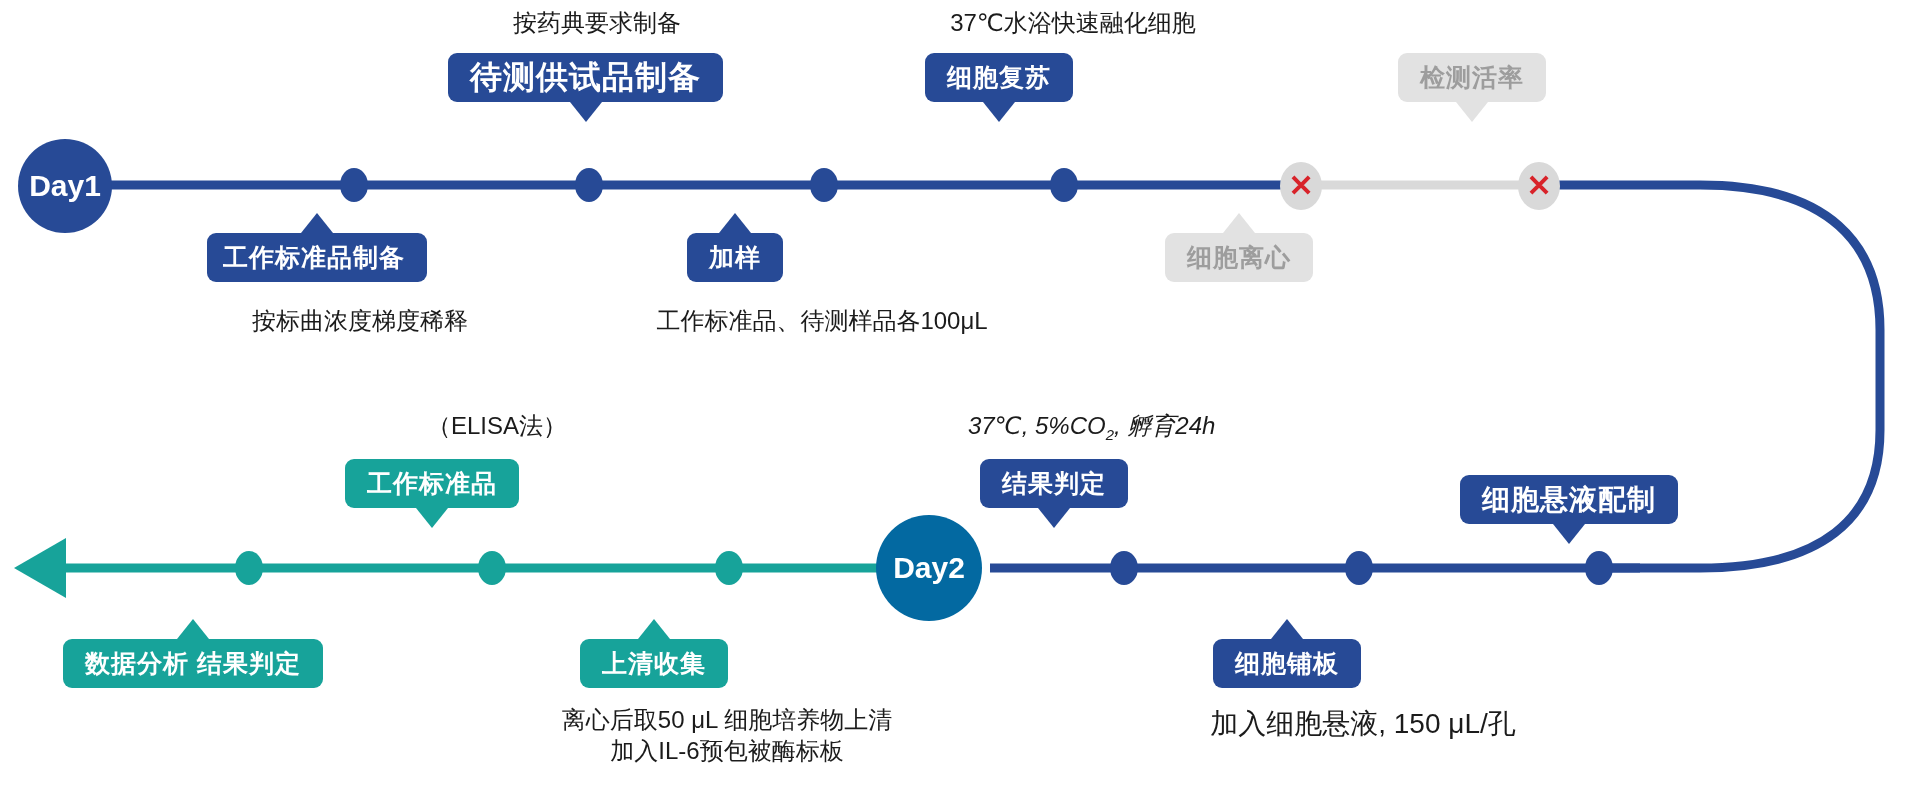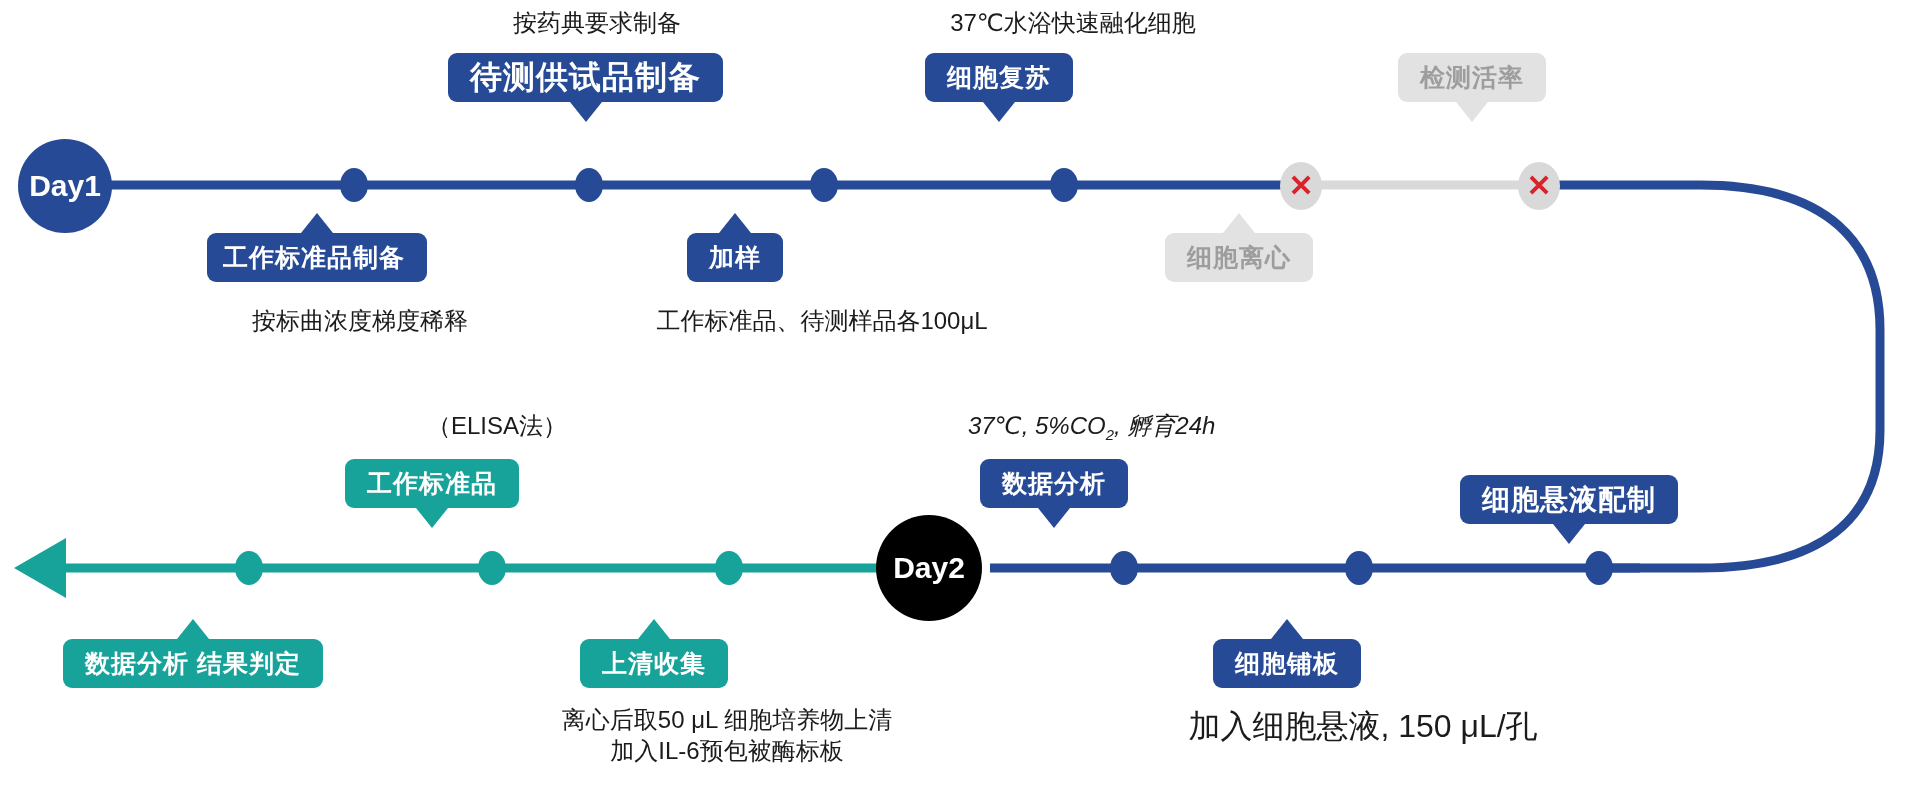--- a/index.html
+++ b/index.html
@@ -57,21 +57,21 @@
   .caption.center{transform:translateX(-50%);text-align:center;}
   .caption.multi{white-space:normal;line-height:1.28;}
 
   
   .day{
     position:absolute;border-radius:50%;
     display:flex;align-items:center;justify-content:center;
     color:#fff;font-weight:bold;z-index:8;
   }
   .day.blue{background:#274A96;}
-  .day.teal{background:#000000;}
+  .day.teal{background:#0369a1;}
 
   
   .node{position:absolute;border-radius:50%;z-index:7;}
   .node.blue{background:#274A96;}
   .node.teal{background:#17A39A;}
   .node.grey{background:#D9D9D9;display:flex;align-items:center;justify-content:center;}
   .node.grey .xm{
     color:#D8232A;font-weight:bold;font-size:30px;line-height:1;
     font-family:"Liberation Sans",sans-serif;
   }
@@ -145,21 +145,21 @@
 
   <div class="caption center" style="left:497px;top:410px;font-size:24px;">（ELISA法）</div>
   <div class="caption" style="left:968px;top:410px;font-size:24px;font-style:italic;">
     <span>37℃, 5%CO</span><sub>2</sub><span>, 孵育24h</span>
   </div>
 
   <div class="box teal tail-down" style="left:345px;top:459px;height:49px;font-size:25px;">
     <span>工作标准品</span>
   </div>
   <div class="box blue tail-down" style="left:980px;top:459px;height:49px;font-size:25px;">
-    <span>数据分析</span>
+    <span>结果判定</span>
   </div>
   <div class="box blue tail-down" style="left:1460px;top:475px;height:49px;font-size:28px;text-align:right;">
     <span>细胞悬液配制</span>
   </div>
 
   <div class="node teal" style="left:235px;top:551px;width:28px;height:34px;"></div>
   <div class="node teal" style="left:478px;top:551px;width:28px;height:34px;"></div>
   <div class="node teal" style="left:715px;top:551px;width:28px;height:34px;"></div>
   <div class="node blue" style="left:1110px;top:551px;width:28px;height:34px;"></div>
   <div class="node blue" style="left:1345px;top:551px;width:28px;height:34px;"></div>
@@ -172,15 +172,15 @@
     <span>上清收集</span>
   </div>
   <div class="box blue tail-up" style="left:1213px;top:639px;height:49px;font-size:25px;">
     <span>细胞铺板</span>
   </div>
 
   <div class="caption center multi" style="left:727px;top:705px;font-size:24px;text-align:center;">
     <div>离心后取50 μL 细胞培养物上清</div>
     <div>加入IL-6预包被酶标板</div>
   </div>
-  <div class="caption center" style="left:1363px;top:705px;font-size:32px;">加入细胞悬液, 150 μL/孔</div>
+  <div class="caption center" style="left:1363px;top:705px;font-size:28px;">加入细胞悬液, 150 μL/孔</div>
 
 </div>
 
 </body></html>

